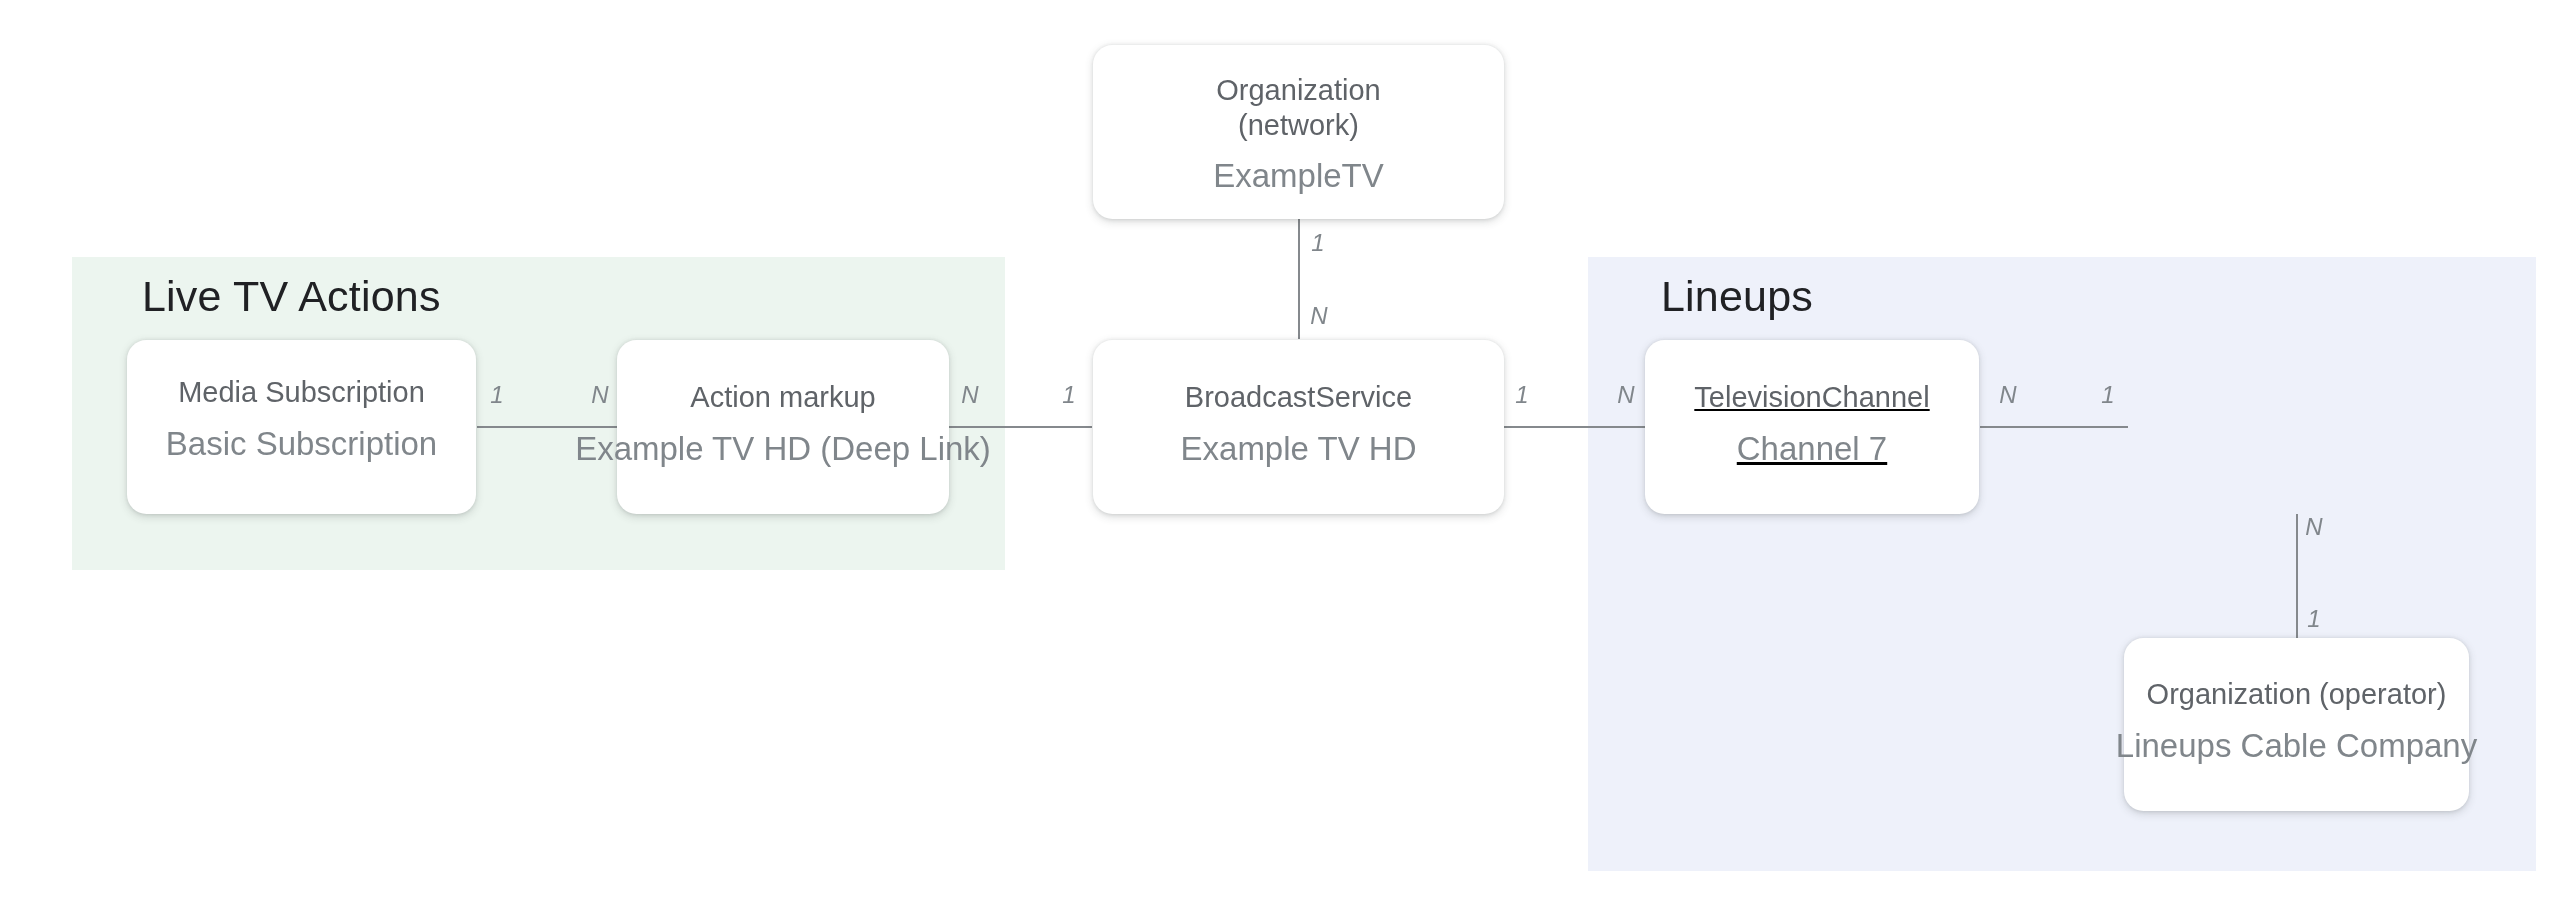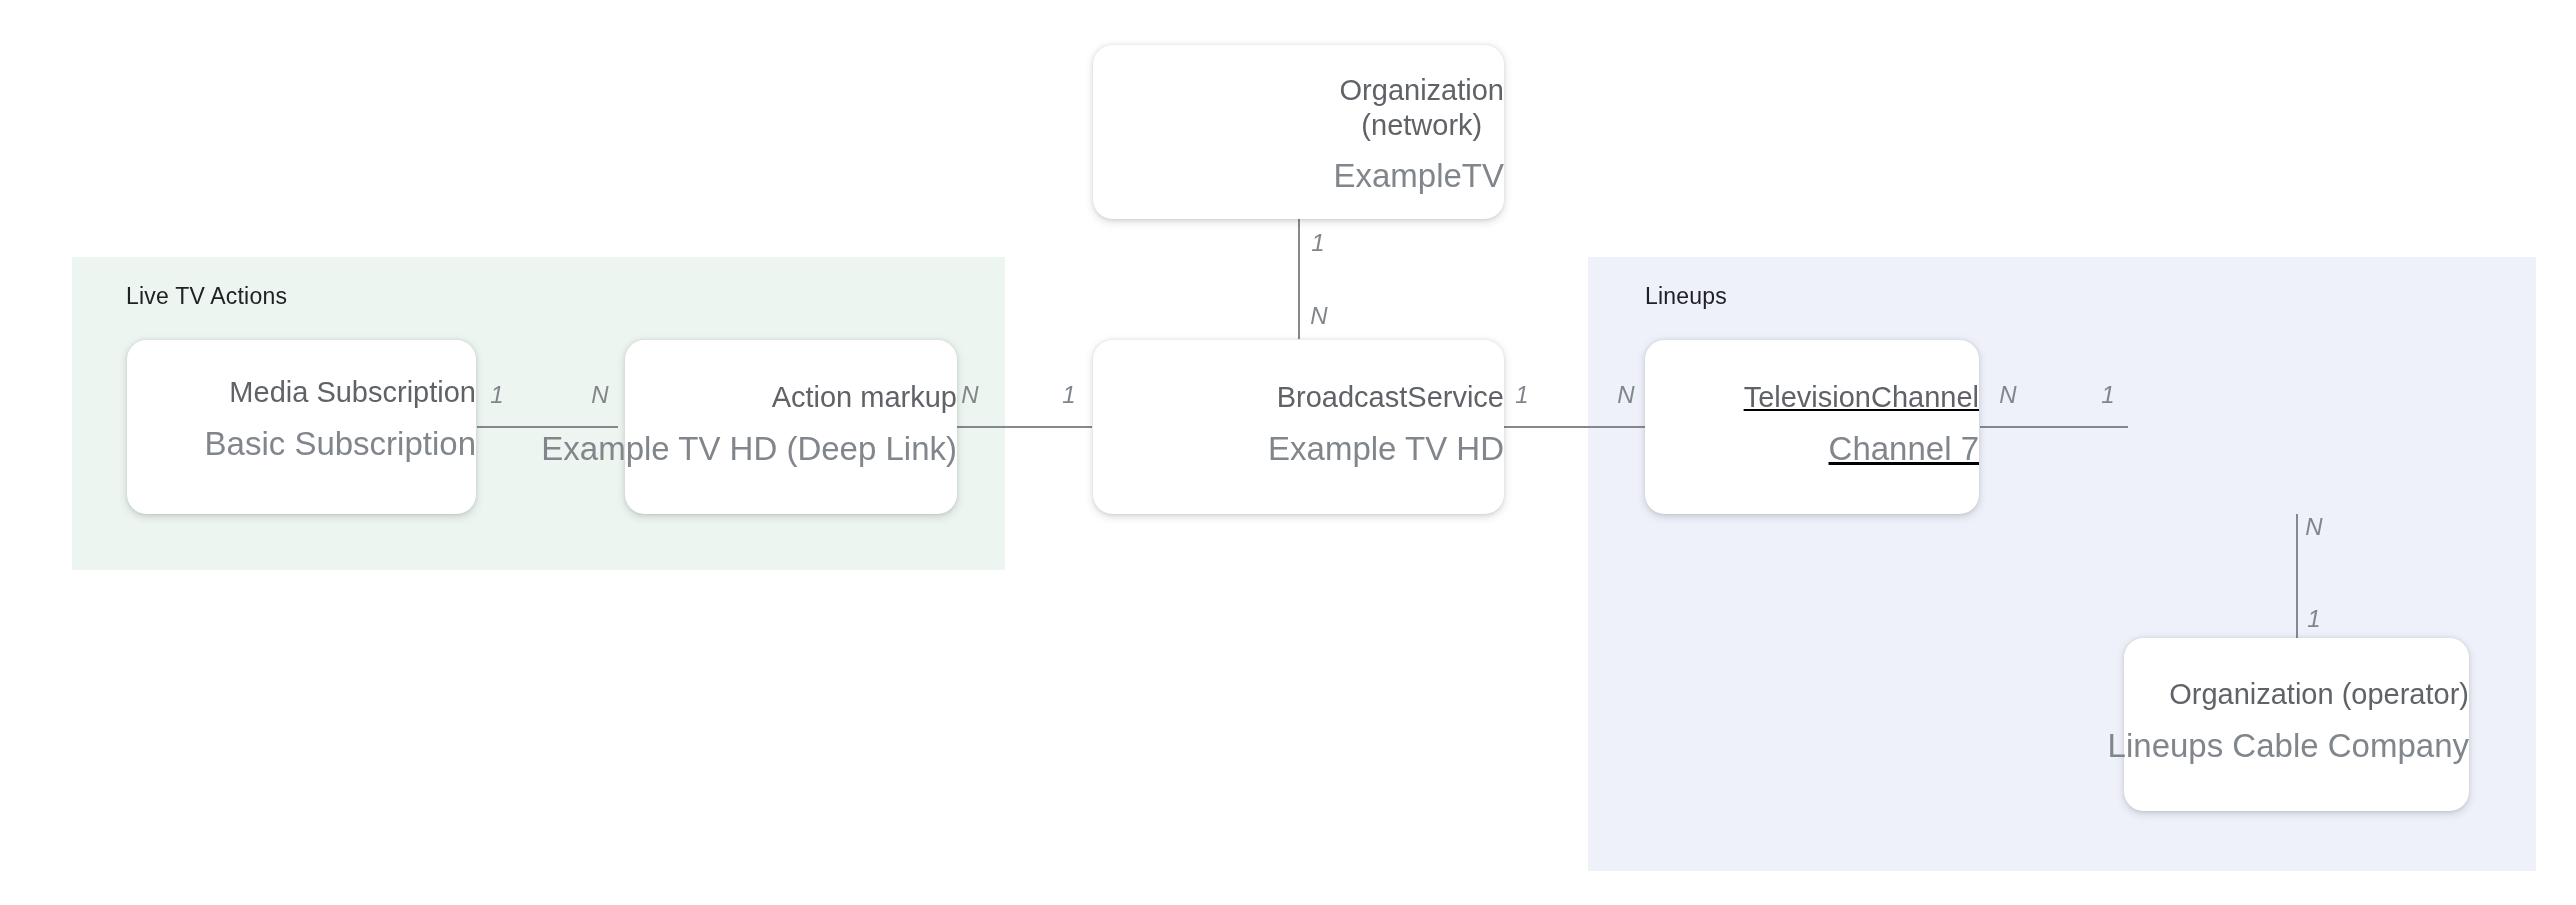--- a/index.html
+++ b/index.html
@@ -9,44 +9,45 @@
     background:#ffffff;
     font-family:"Liberation Sans", sans-serif;
     overflow:hidden;
   }
   
   .region{position:absolute;}
   .region--green{left:72px;top:257px;width:933px;height:313px;background:#ecf5ef;}
   .region--blue{left:1588px;top:257px;width:948px;height:614px;background:#eef1fa;}
   .region-label{
     position:absolute;
-    font-size:23px;line-height:39px;
+    font-size:43px;line-height:39px;
     color:#202124;letter-spacing:0.2px;
     white-space:nowrap;
+    margin-left:16px;
   }
   .region-label--green{left:126px;top:277px;}
   .region-label--blue{left:1645px;top:277px;}
   
   .node{
     position:absolute;
     background:#ffffff;
     border-radius:19.5px;
     box-shadow:0 2.7px 8.8px rgba(60,64,67,0.18), 0 0.9px 3.5px rgba(60,64,67,0.12);
     display:flex;flex-direction:column;
-    align-items:flex-end;justify-content:center;
+    align-items:center;justify-content:center;
     gap:18.6px;
     text-align:center;
     box-sizing:border-box;
   }
   .node-title{font-size:29px;line-height:35px;color:#5f6368;white-space:nowrap;}
   .node-sub{font-size:33px;line-height:30px;color:#80868b;white-space:nowrap;}
   .node-title div:empty,.node-sub div:empty{display:none;}
   .node--org-network{left:1093px;top:45px;width:411px;height:174px;}
   .node--media-subscription{left:127px;top:340px;width:349px;height:174px;padding-bottom:20px;}
-  .node--action-markup{left:617px;top:340px;width:332px;height:174px;padding-bottom:10.6px;margin-left:8px;}
+  .node--action-markup{left:617px;top:340px;width:332px;height:174px;padding-bottom:10.6px;}
   .node--broadcast-service{left:1093px;top:340px;width:411px;height:174px;padding-bottom:10.6px;}
   .node--television-channel{left:1645px;top:340px;width:334px;height:174px;padding-bottom:10.6px;text-decoration:underline;}
   .node--cable-or-satellite{left:2128px;top:340px;width:345px;height:174px;padding-top:23px;}
   .node--org-operator{left:2124px;top:638px;width:345px;height:173px;padding-bottom:10.6px;}
   
   .edge{position:absolute;background:#85898d;}
   .edge--h{height:1.8px;top:426px;}
   .edge--media-action{left:477px;width:141px;}
   .edge--action-broadcast{left:949px;width:143px;}
   .edge--broadcast-channel{left:1504px;width:142px;}

